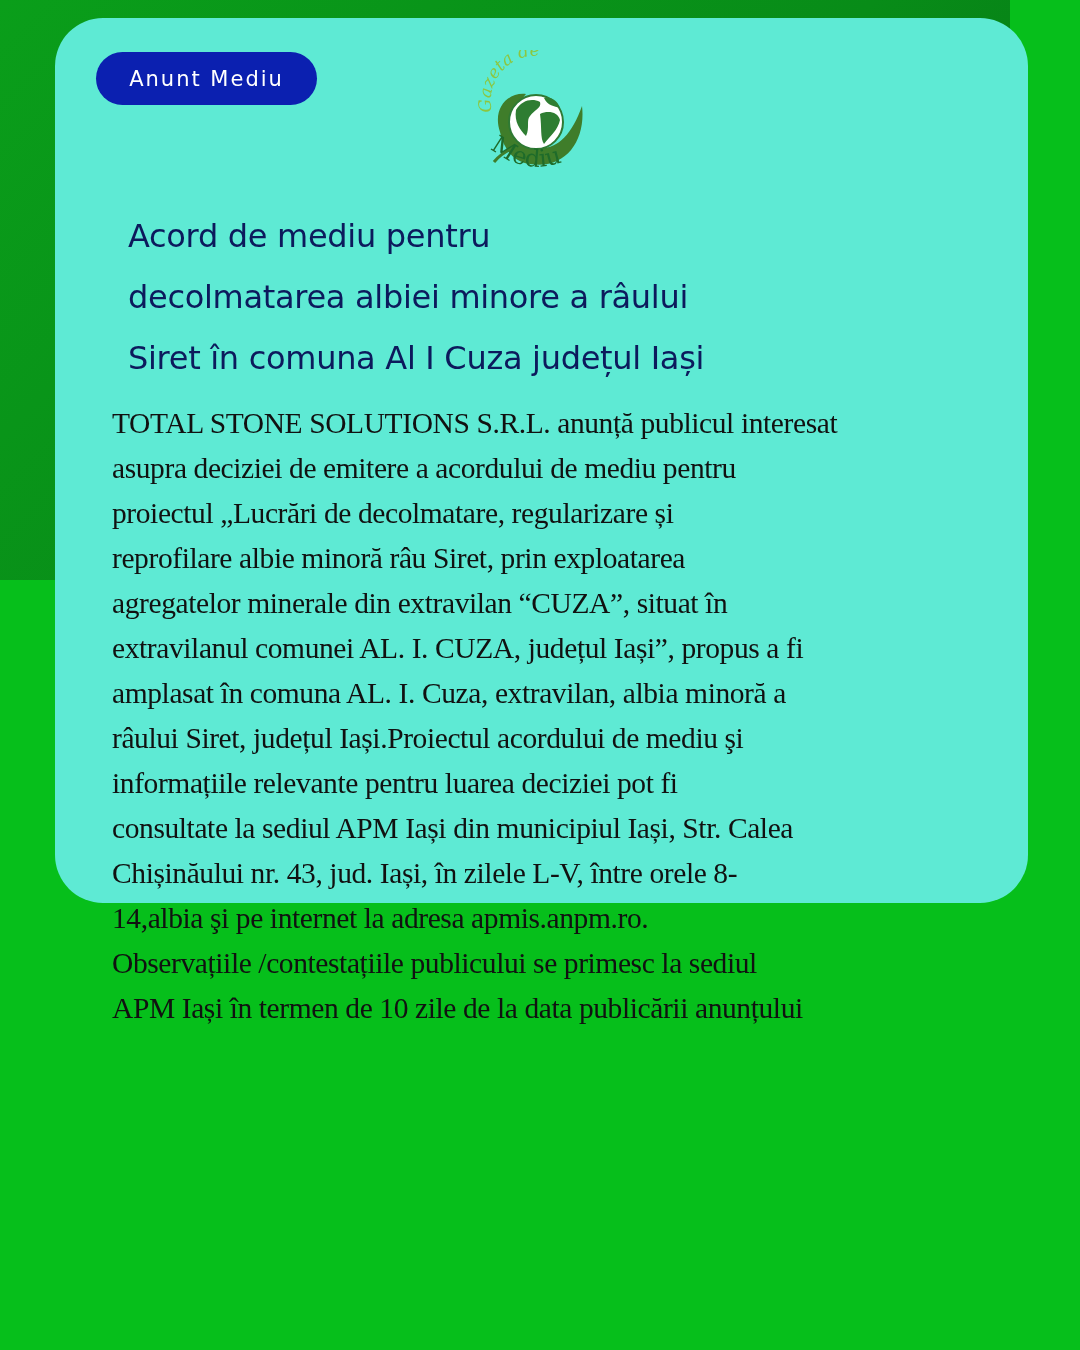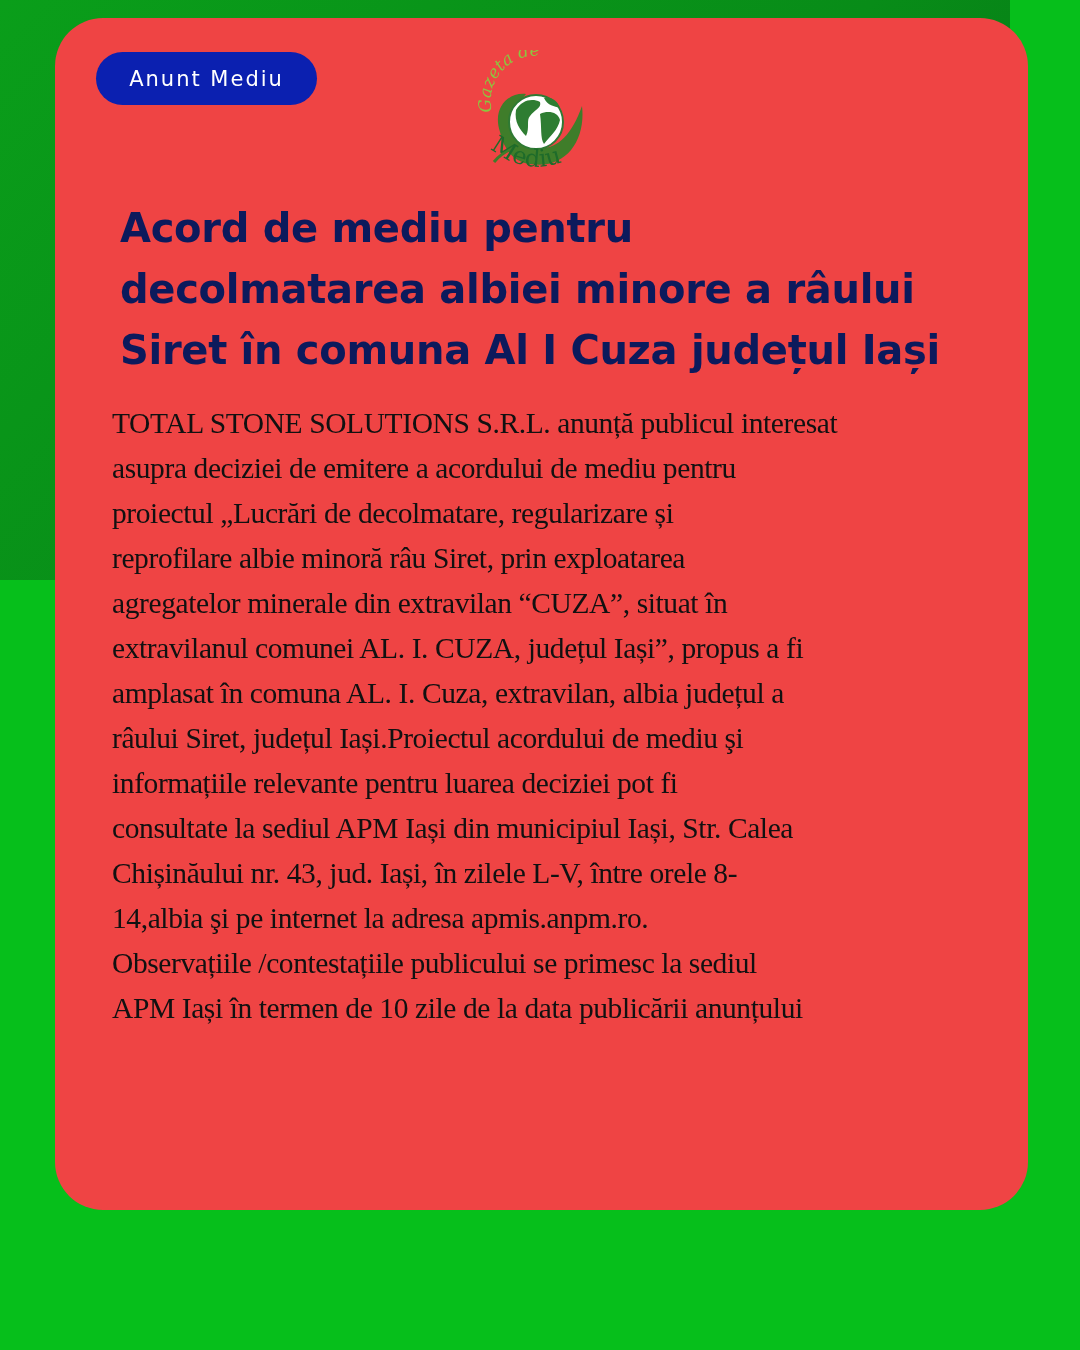--- a/index.html
+++ b/index.html
@@ -6,37 +6,37 @@
     body {
       width: 1080px; height: 1350px; position: relative; overflow: hidden;
       background: #06bf1b;
       font-family: "Liberation Sans", sans-serif;
     }
     .bg-dark {
       position: absolute; left: 0; top: 0; width: 1010px; height: 580px;
       background: linear-gradient(135deg, #0a9e1a 0%, #088c18 55%, #046f14 100%);
     }
     .card {
-      position: absolute; left: 55px; top: 18px; width: 973px; height: 1192px;
-      background: #ef4444; border-radius: 48px;
+      position: absolute; left: 55px; top: 18px; width: 973px; height: 885px;
+      background: #5eead4; border-radius: 48px;
     }
     .badge {
       position: absolute; left: 41px; top: 34px; width: 221px; height: 53px;
       background: #0b20b0; border-radius: 27px; color: #ffffff;
       display: flex; align-items: center; justify-content: center;
       font-family: "DejaVu Sans", sans-serif; font-size: 21px; letter-spacing: 2px;
       box-sizing: border-box;
     }
     .logo {
       position: absolute; left: 415px; top: 32px; width: 130px; height: 140px;
     }
     .title {
-      position: absolute; left: 57px; top: 172px; width: 900px; margin: 8px;
-      color: #0c1a5c; font-family: "DejaVu Sans", sans-serif; font-weight: bold;
-      font-size: 40px; line-height: 61px; letter-spacing: -0.3px;
+      position: absolute; left: 57px; top: 172px; width: 900px; margin: 16px;
+      color: #0c1a5c; font-family: "DejaVu Sans", sans-serif; font-weight: normal;
+      font-size: 32px; line-height: 61px; letter-spacing: -0.3px;
     }
     .title span { display: block; white-space: nowrap; }
     .body-text {
       position: absolute; left: 57px; top: 383px; width: 900px; margin: 0;
       color: #111111; font-family: Liberation Serif, serif;
       font-size: 29.5px; line-height: 45px; letter-spacing: -0.4px;
     }
     .body-text span { display: block; white-space: nowrap; }
   </style>
 </head>
@@ -80,21 +80,21 @@
     <span>Siret în comuna Al I Cuza județul Iași</span>
   </h1>
 
   <p class="body-text">
     <span>TOTAL STONE SOLUTIONS S.R.L. anunță publicul interesat</span>
     <span>asupra deciziei de emitere a acordului de mediu pentru</span>
     <span>proiectul „Lucrări de decolmatare, regularizare și</span>
     <span>reprofilare albie minoră râu Siret, prin exploatarea</span>
     <span>agregatelor minerale din extravilan “CUZA”, situat în</span>
     <span>extravilanul comunei AL. I. CUZA, județul Iași”, propus a fi</span>
-    <span>amplasat în comuna AL. I. Cuza, extravilan, albia județul a</span>
+    <span>amplasat în comuna AL. I. Cuza, extravilan, albia minoră a</span>
     <span>râului Siret, județul Iași.Proiectul acordului de mediu şi</span>
     <span>informațiile relevante pentru luarea deciziei pot fi</span>
     <span>consultate la sediul APM Iași din municipiul Iași, Str. Calea</span>
     <span>Chișinăului nr. 43, jud. Iași, în zilele L-V, între orele 8-</span>
     <span>14,albia şi pe internet la adresa apmis.anpm.ro.</span>
     <span>Observațiile /contestațiile publicului se primesc la sediul</span>
     <span>APM Iași în termen de 10 zile de la data publicării anunțului</span>
   </p>
 
 </div>

